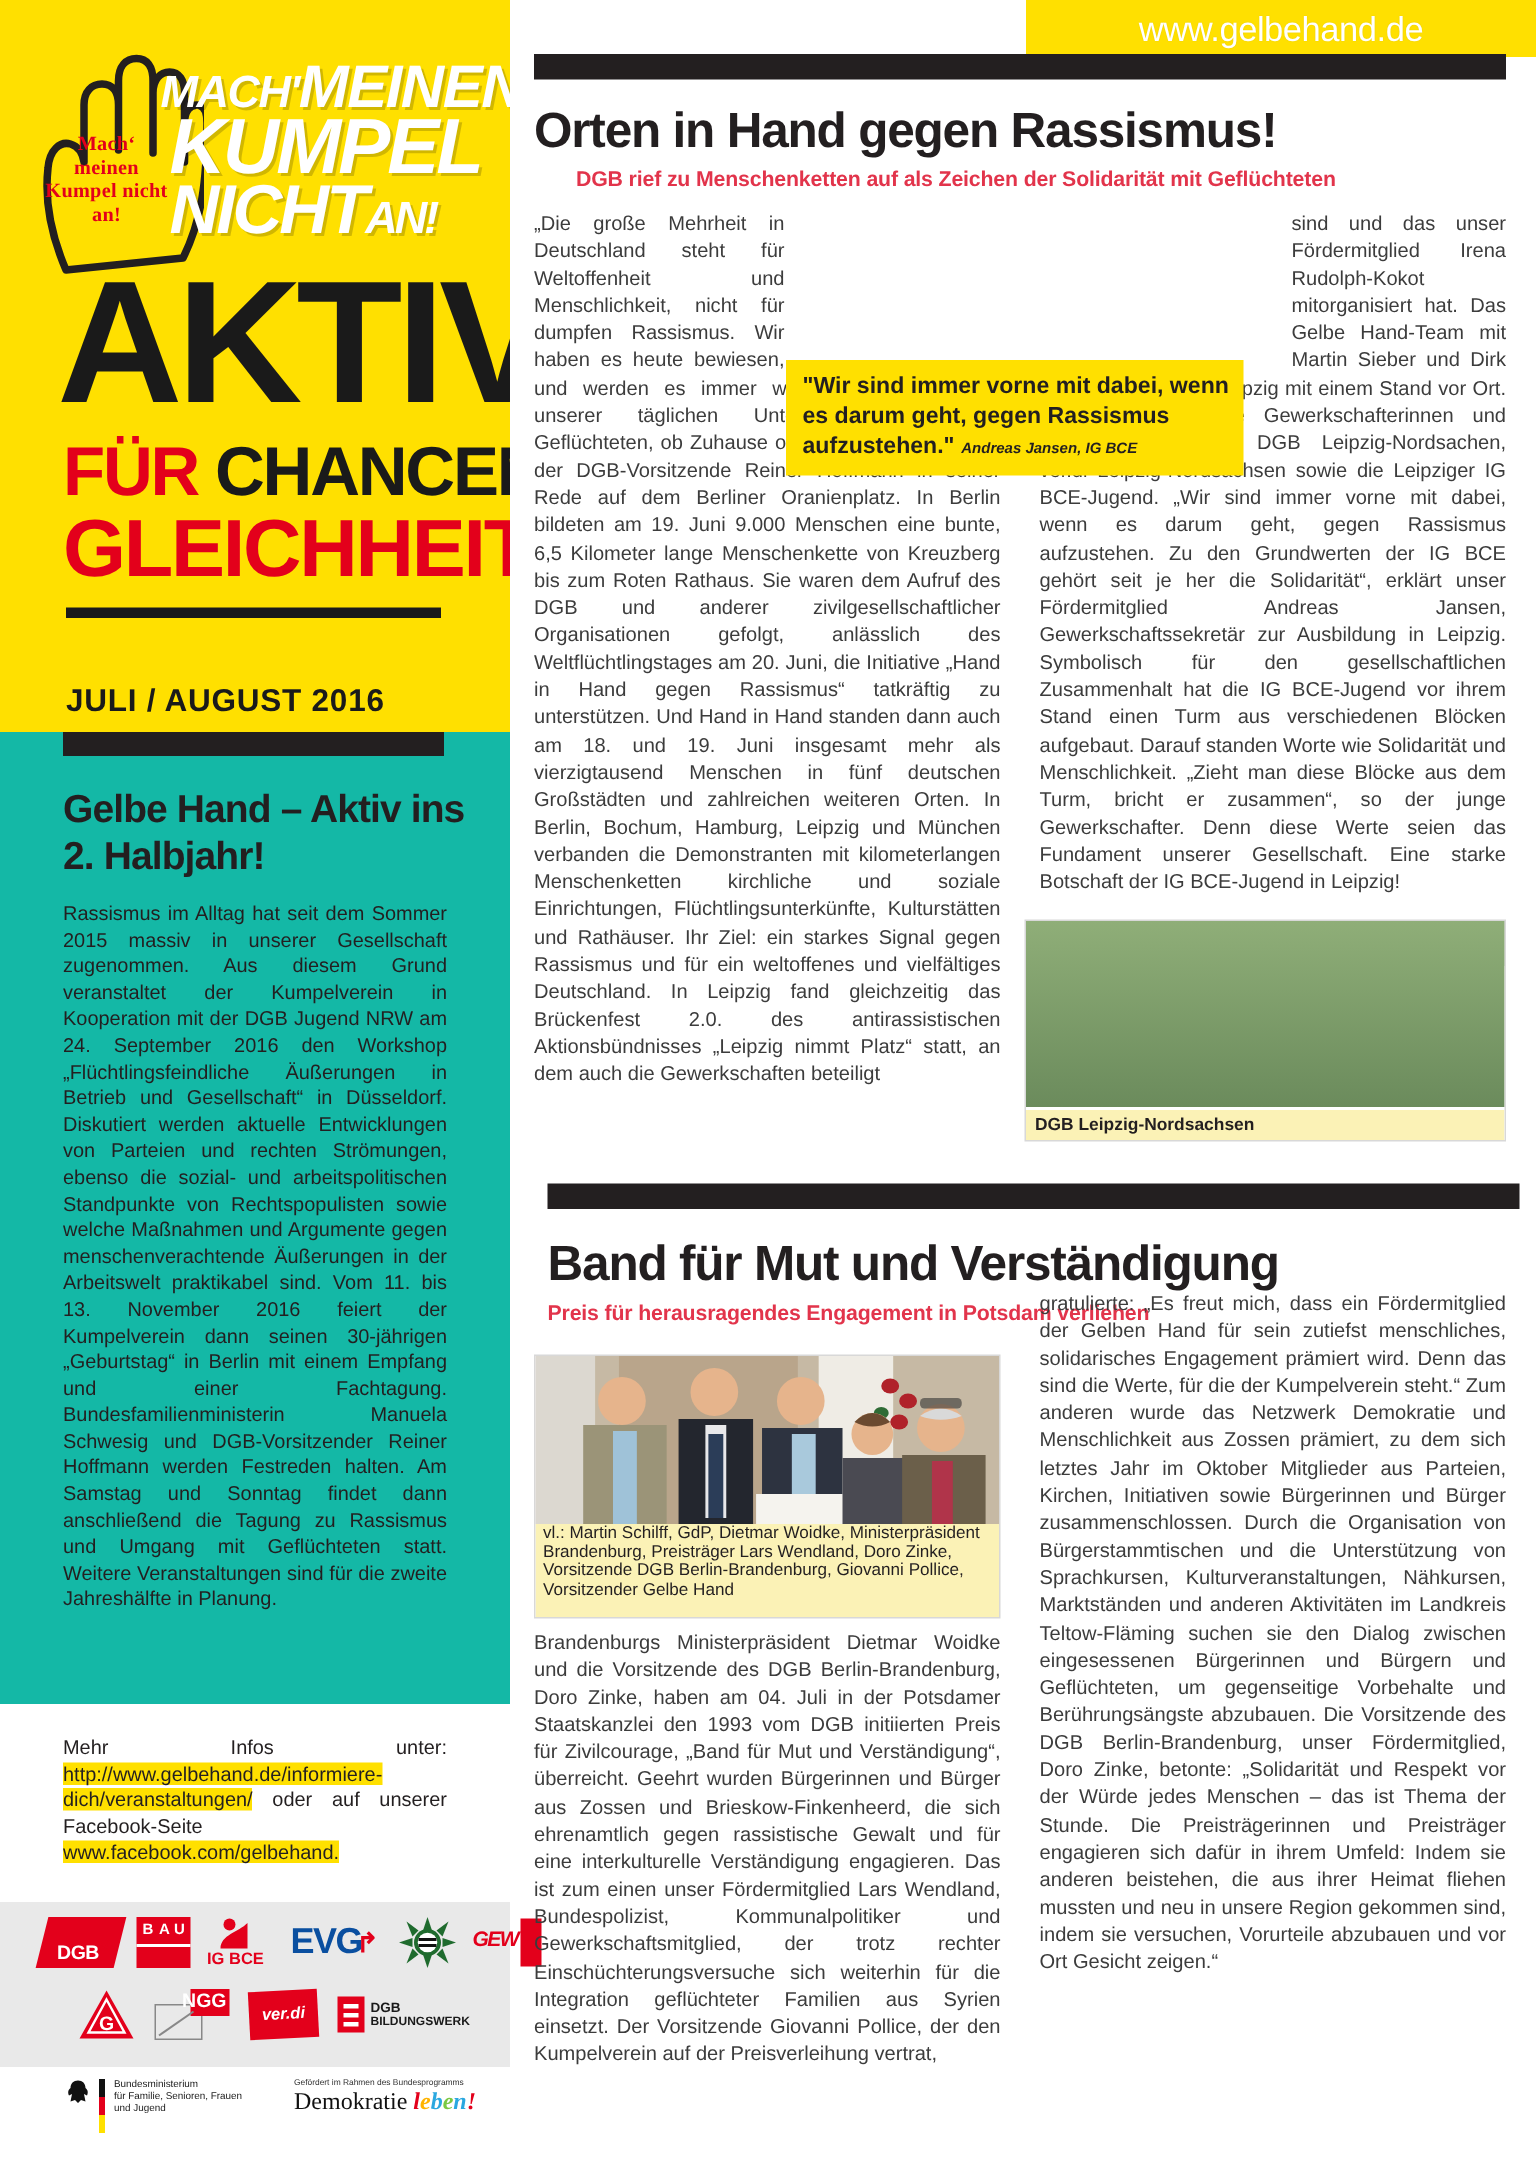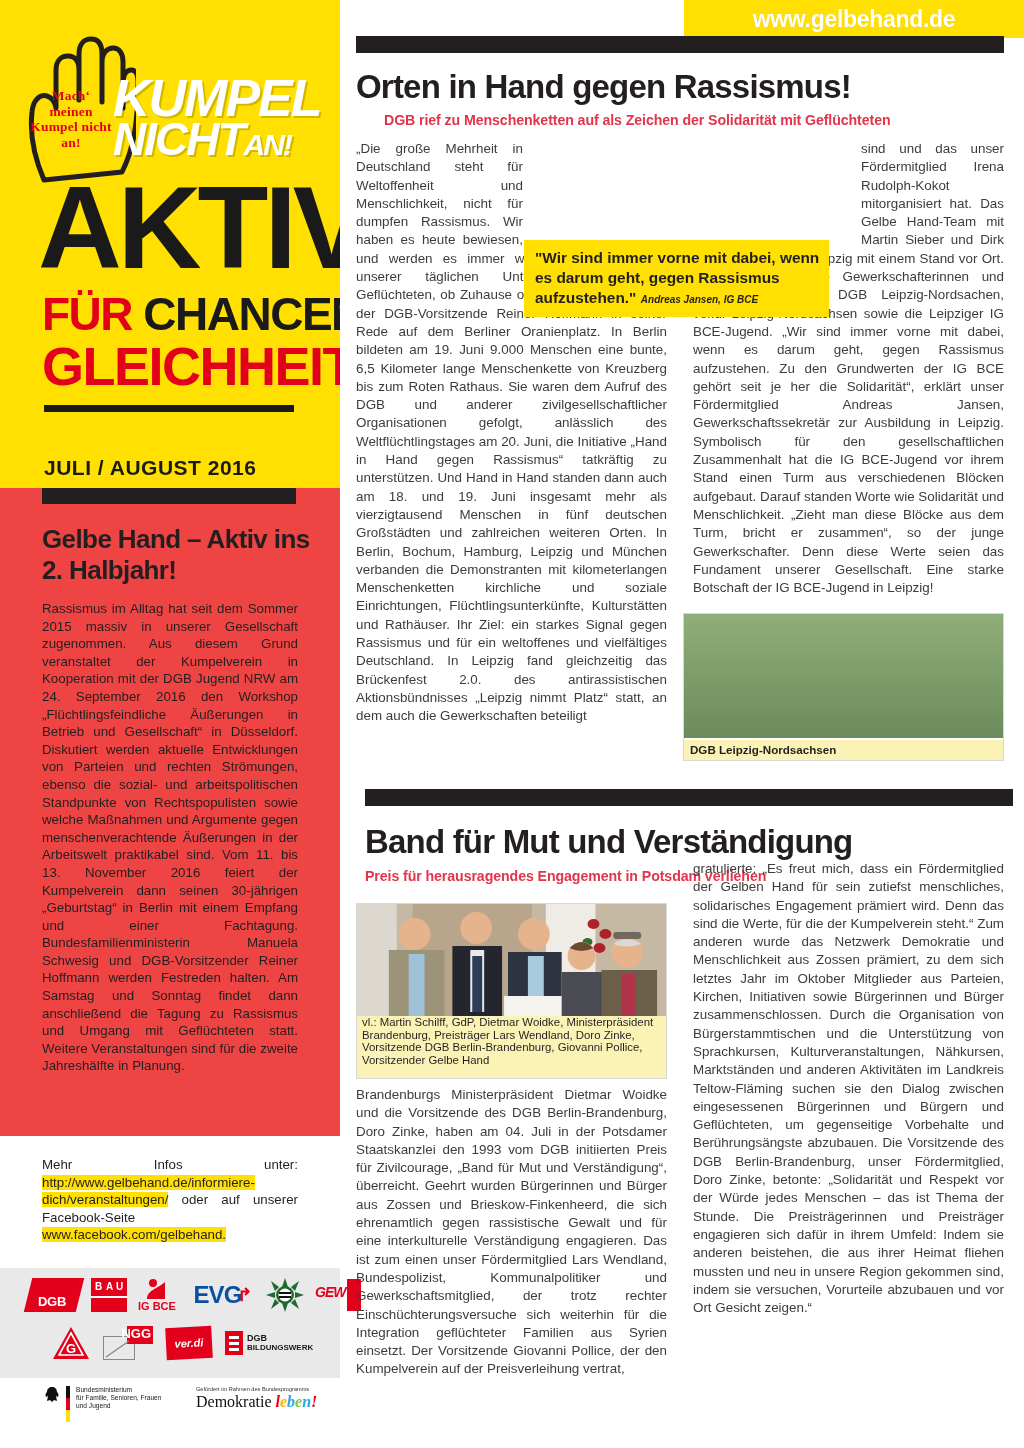--- a/index.html
+++ b/index.html
@@ -81,21 +81,21 @@
   }
   .mast-date{
     position:absolute;left:44px;top:420px;
     font-family:"Liberation Sans", sans-serif;
     font-weight:700;font-size:21px;letter-spacing:.5px;color:#1a1a1a;margin-top:36px;
   }
 
   
   .side-article{
     position:absolute;left:0;top:488px;width:340px;height:648px;
-    background:#ef4444;
+    background:#14b8a6;
   }
   .side-rule{
     position:absolute;left:42px;top:0px;width:254px;height:16px;background:#231f20;
   }
   .side-title{
     position:absolute;left:42px;top:36px;width:270px;
     font-family:"Liberation Sans", sans-serif;
     font-weight:700;font-size:26px;line-height:31px;
     letter-spacing:-.6px;color:#231f20;
   }
@@ -176,21 +176,21 @@
   .demo .big .n{color:#2aa8e0;font-style:italic;font-weight:700;}
   .demo .big .x{color:#e3001b;font-style:italic;font-weight:700;}
 
   
   .url-bar{
     position:absolute;left:684px;top:0;width:340px;height:38px;
     background:#ffe000;
     display:flex;align-items:center;justify-content:center;
   }
   .url-bar span{
-    color:#ffffff;font-weight:700;font-size:23px;letter-spacing:-.3px;
+    color:#ffffff;font-weight:400;font-size:23px;letter-spacing:-.3px;
     text-shadow:0 0 1px rgba(0,0,0,.10);
   }
 
   .art{position:absolute;}
   .art-rule{height:17px;background:#231f20;}
   .art-h1{
     font-family:"Liberation Sans", sans-serif;
     font-weight:700;letter-spacing:-.8px;color:#231f20;
   }
   .art-sub{
@@ -269,20 +269,23 @@
           <path d="M18 150 C6 122 4 100 6 82 C7 70 14 64 21 66 C26 67.5 29 72 30 78
                    L30 40 C30 31 35 26 42 26 C49 26 53 31 53 40 L53 70
                    L53 24 C53 14 58 9 65 9 C72 9 76 14 76 24 L76 72
                    L76 32 C76 23 81 18 87 18 C93.5 18 97 23.5 97 32 L97 78
                    L97 52 C97 44 101 39.5 106 40 C110 40.5 112 45 112 52
                    C112 92 108 118 96 142 Z" fill="#ffe000" stroke="#231f20" stroke-width="5" stroke-linejoin="round"></path>
         </svg>
       </div>
       <div class="hand-text">Mach‘ meinen Kumpel nicht an!</div>
 
+      <div class="mm-line1">
+        <span class="mach">MACH'</span><span>MEINEN</span>
+      </div>
       <div class="mm-line2">KUMPEL</div>
       <div class="mm-line3">
         <span>NICHT</span><span class="an">AN!</span>
       </div>
 
       <div class="aktiv">AKTIV</div>
       <div class="fuer-line">
         <span class="red">FÜR</span>
         <span>CHANCEN-</span>
       </div>

